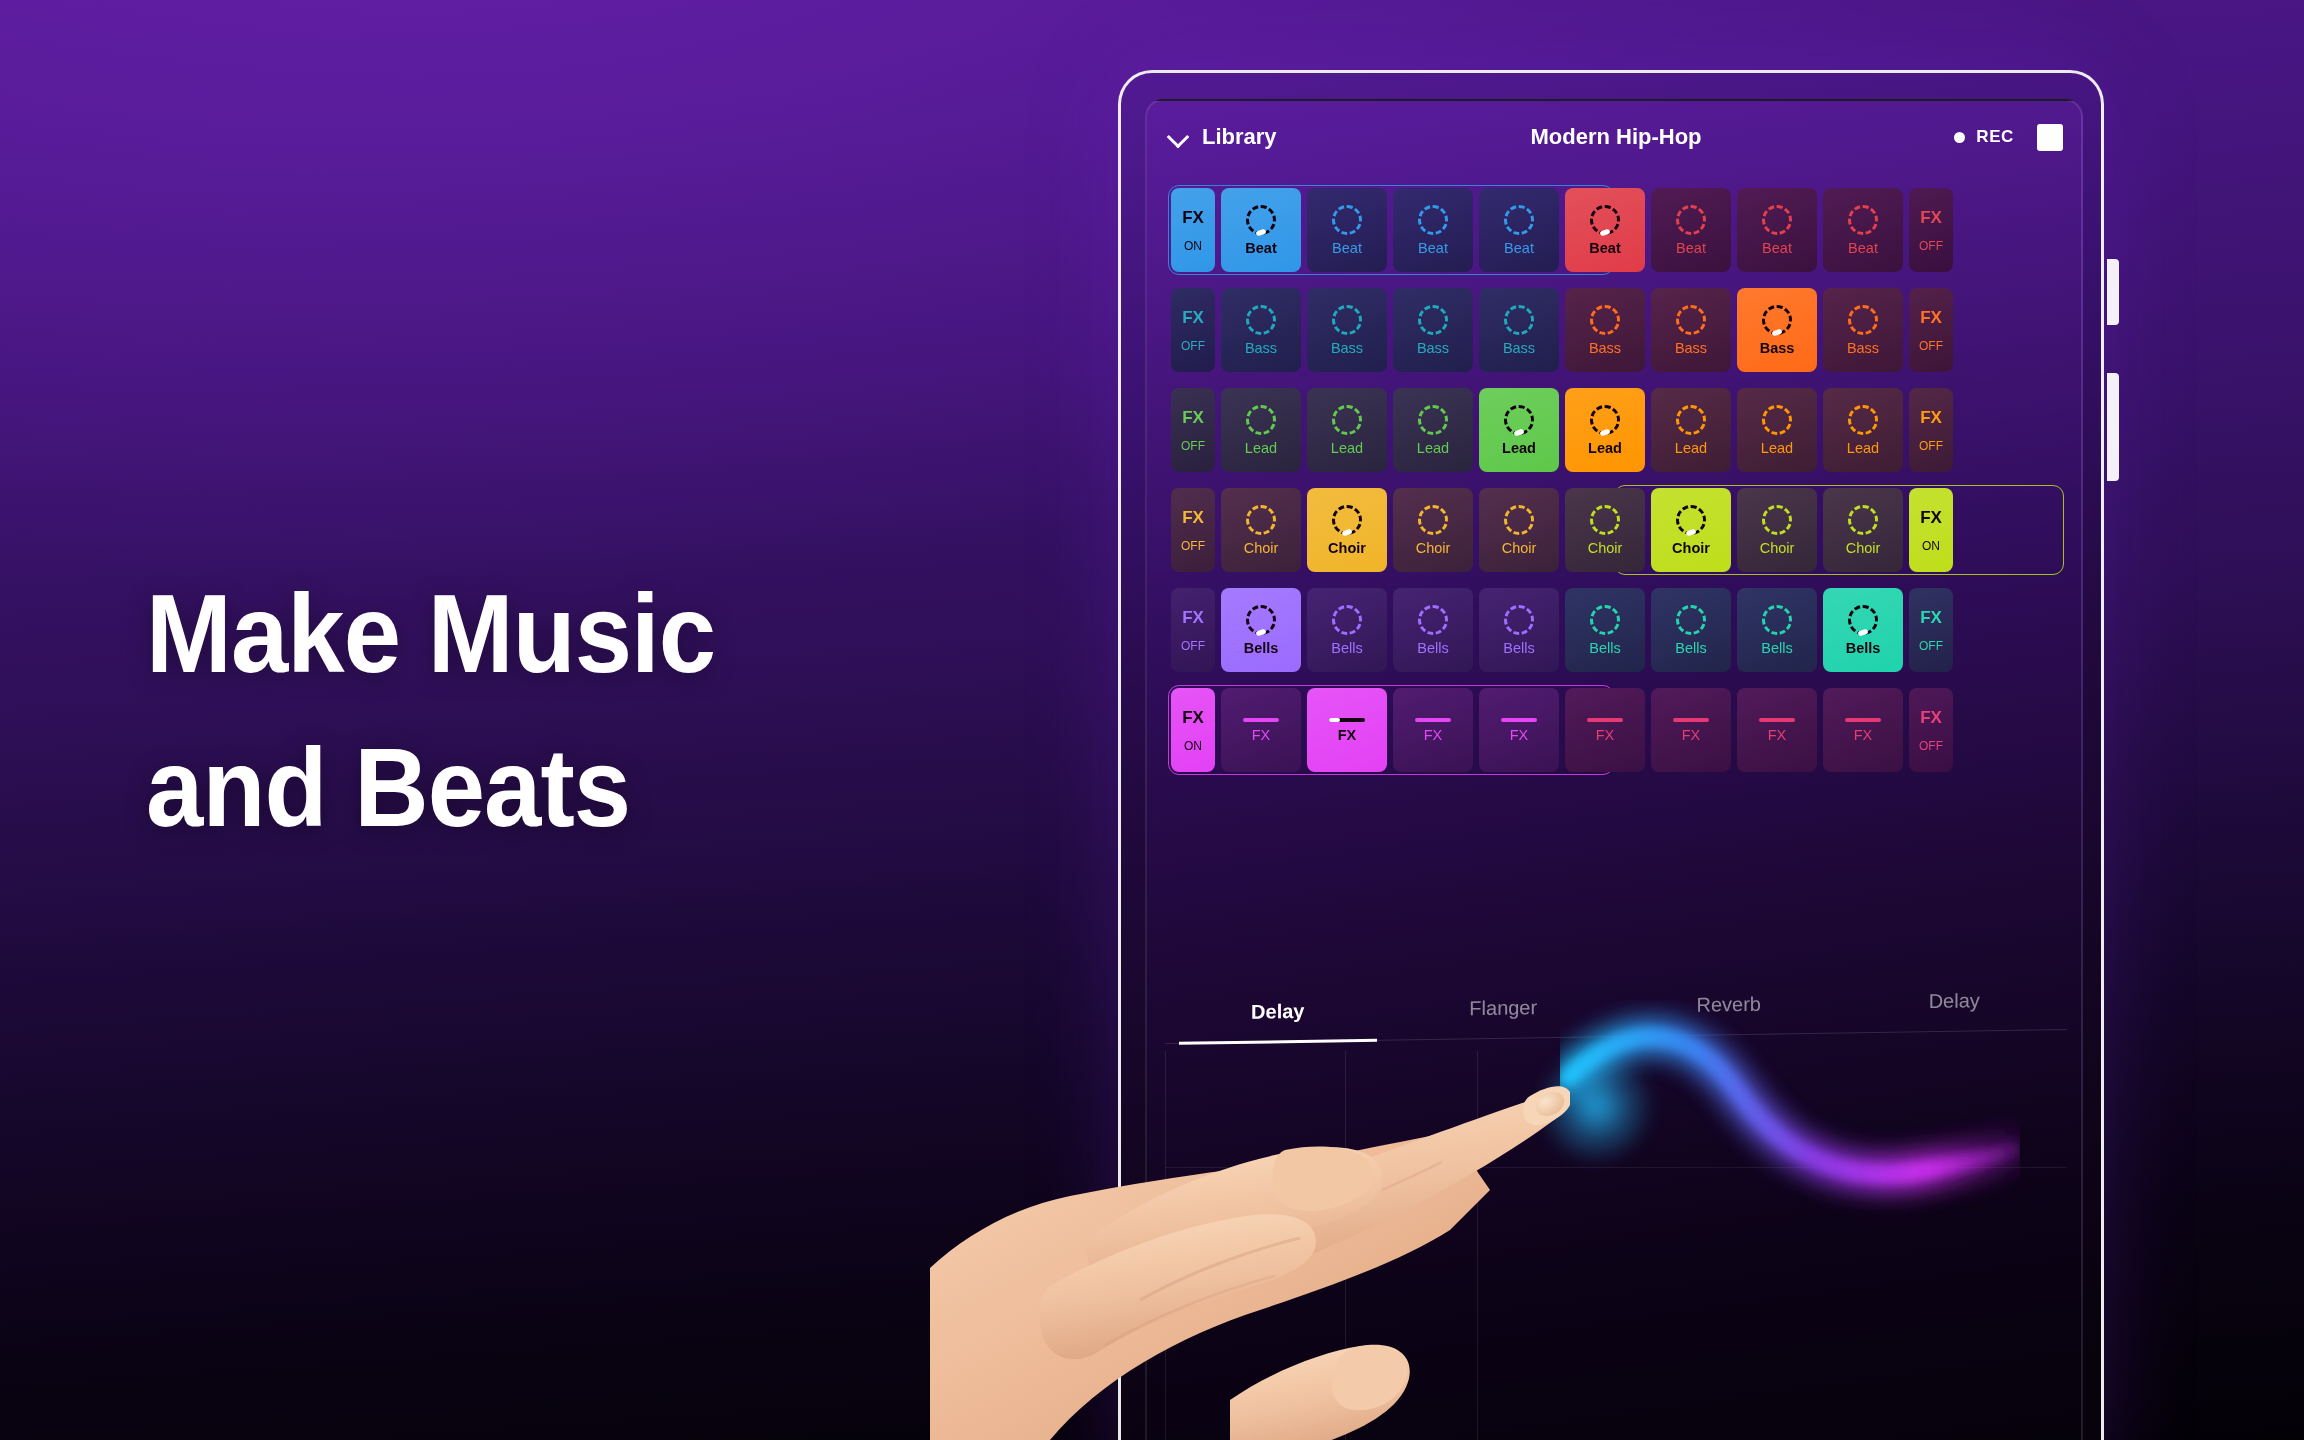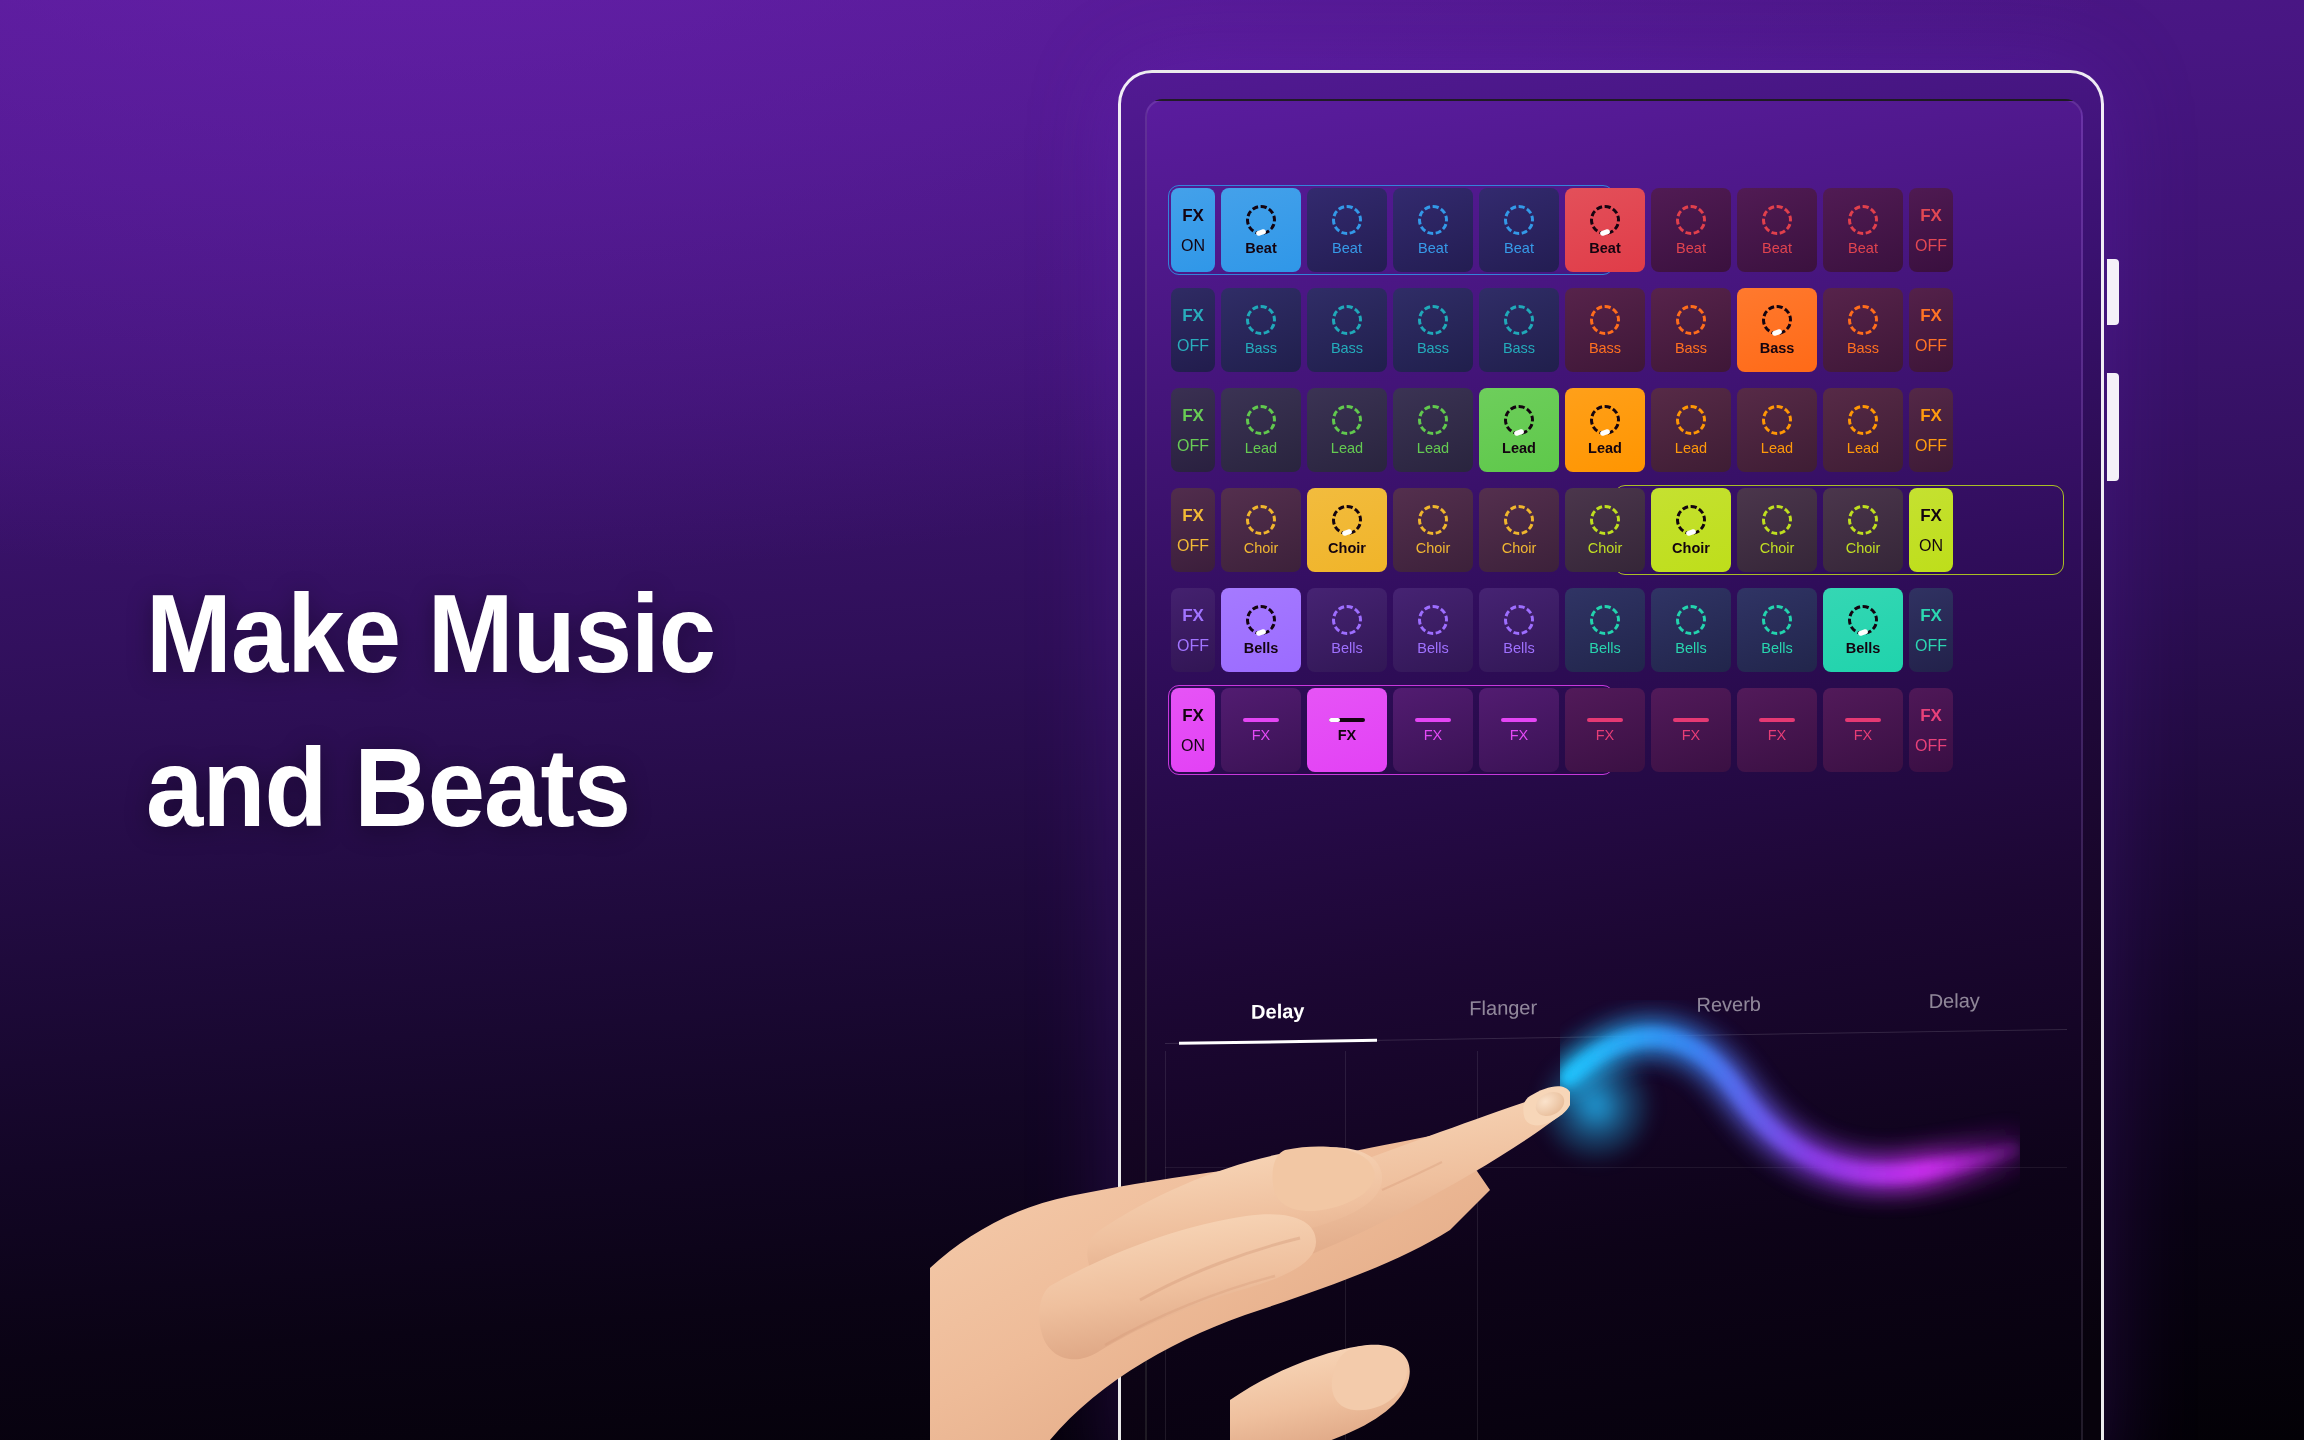--- a/index.html
+++ b/index.html
@@ -163,21 +163,21 @@
   .pad.fxcell { width:44px; gap:14px; }
 
   .pad .lbl {
     font-size:14.5px;
     font-weight:400;
     line-height:1;
     white-space:nowrap;
   }
   .pad.active .lbl { color:#12040c; font-weight:600; }
   .pad.fxcell .fx-top { font-size:17px; font-weight:700; line-height:1; }
-  .pad.fxcell .fx-bot { font-size:16px; font-weight:400; line-height:1; }
+  .pad.fxcell .fx-bot { font-size:12px; font-weight:400; line-height:1; }
   .pad.fxcell.active .fx-top,
   .pad.fxcell.active .fx-bot { color:#12040c; }
 
   
   .ring {
     width:30px; height:30px;
     border-radius:50%;
     border:3.4px dashed currentColor;
     position:relative;
   }
@@ -290,20 +290,32 @@
     <span class="l l1">Make Music</span>
     <span class="l l2">and Beats</span>
   </div>
 
   <div id="tablet">
     <div class="side-btn" id="side-btn-1"></div>
     <div class="side-btn" id="side-btn-2"></div>
 
     <div id="screen">
 
+      <div id="app-header">
+        <div id="library-btn">
+          <span class="chev"></span>
+          <span>Library</span>
+        </div>
+        <div id="preset-title">Modern Hip-Hop</div>
+        <div id="rec-group">
+          <span id="rec-dot"></span>
+          <span id="rec-label">REC</span>
+          <span id="stop-btn"></span>
+        </div>
+      </div>
 
       <div id="grid">
           <div class="pad-row sel-left" style="--selcol: rgba(47,151,232,0.85);">
             <div class="pad fxcell active" style="background: linear-gradient(160deg, rgb(68, 161, 234), rgb(47, 151, 232));">
               <span class="fx-top" style="color: rgb(20, 4, 16);">FX</span>
               <span class="fx-bot" style="color: rgb(20, 4, 16);">ON</span>
             </div>
             <div class="pad wide active" style="background: linear-gradient(160deg, rgb(68, 161, 234), rgb(47, 151, 232));">
               <span class="ring" style="color: rgb(20, 4, 16);"></span>
               <span class="lbl" style="color: rgb(20, 4, 16);">Beat</span>

